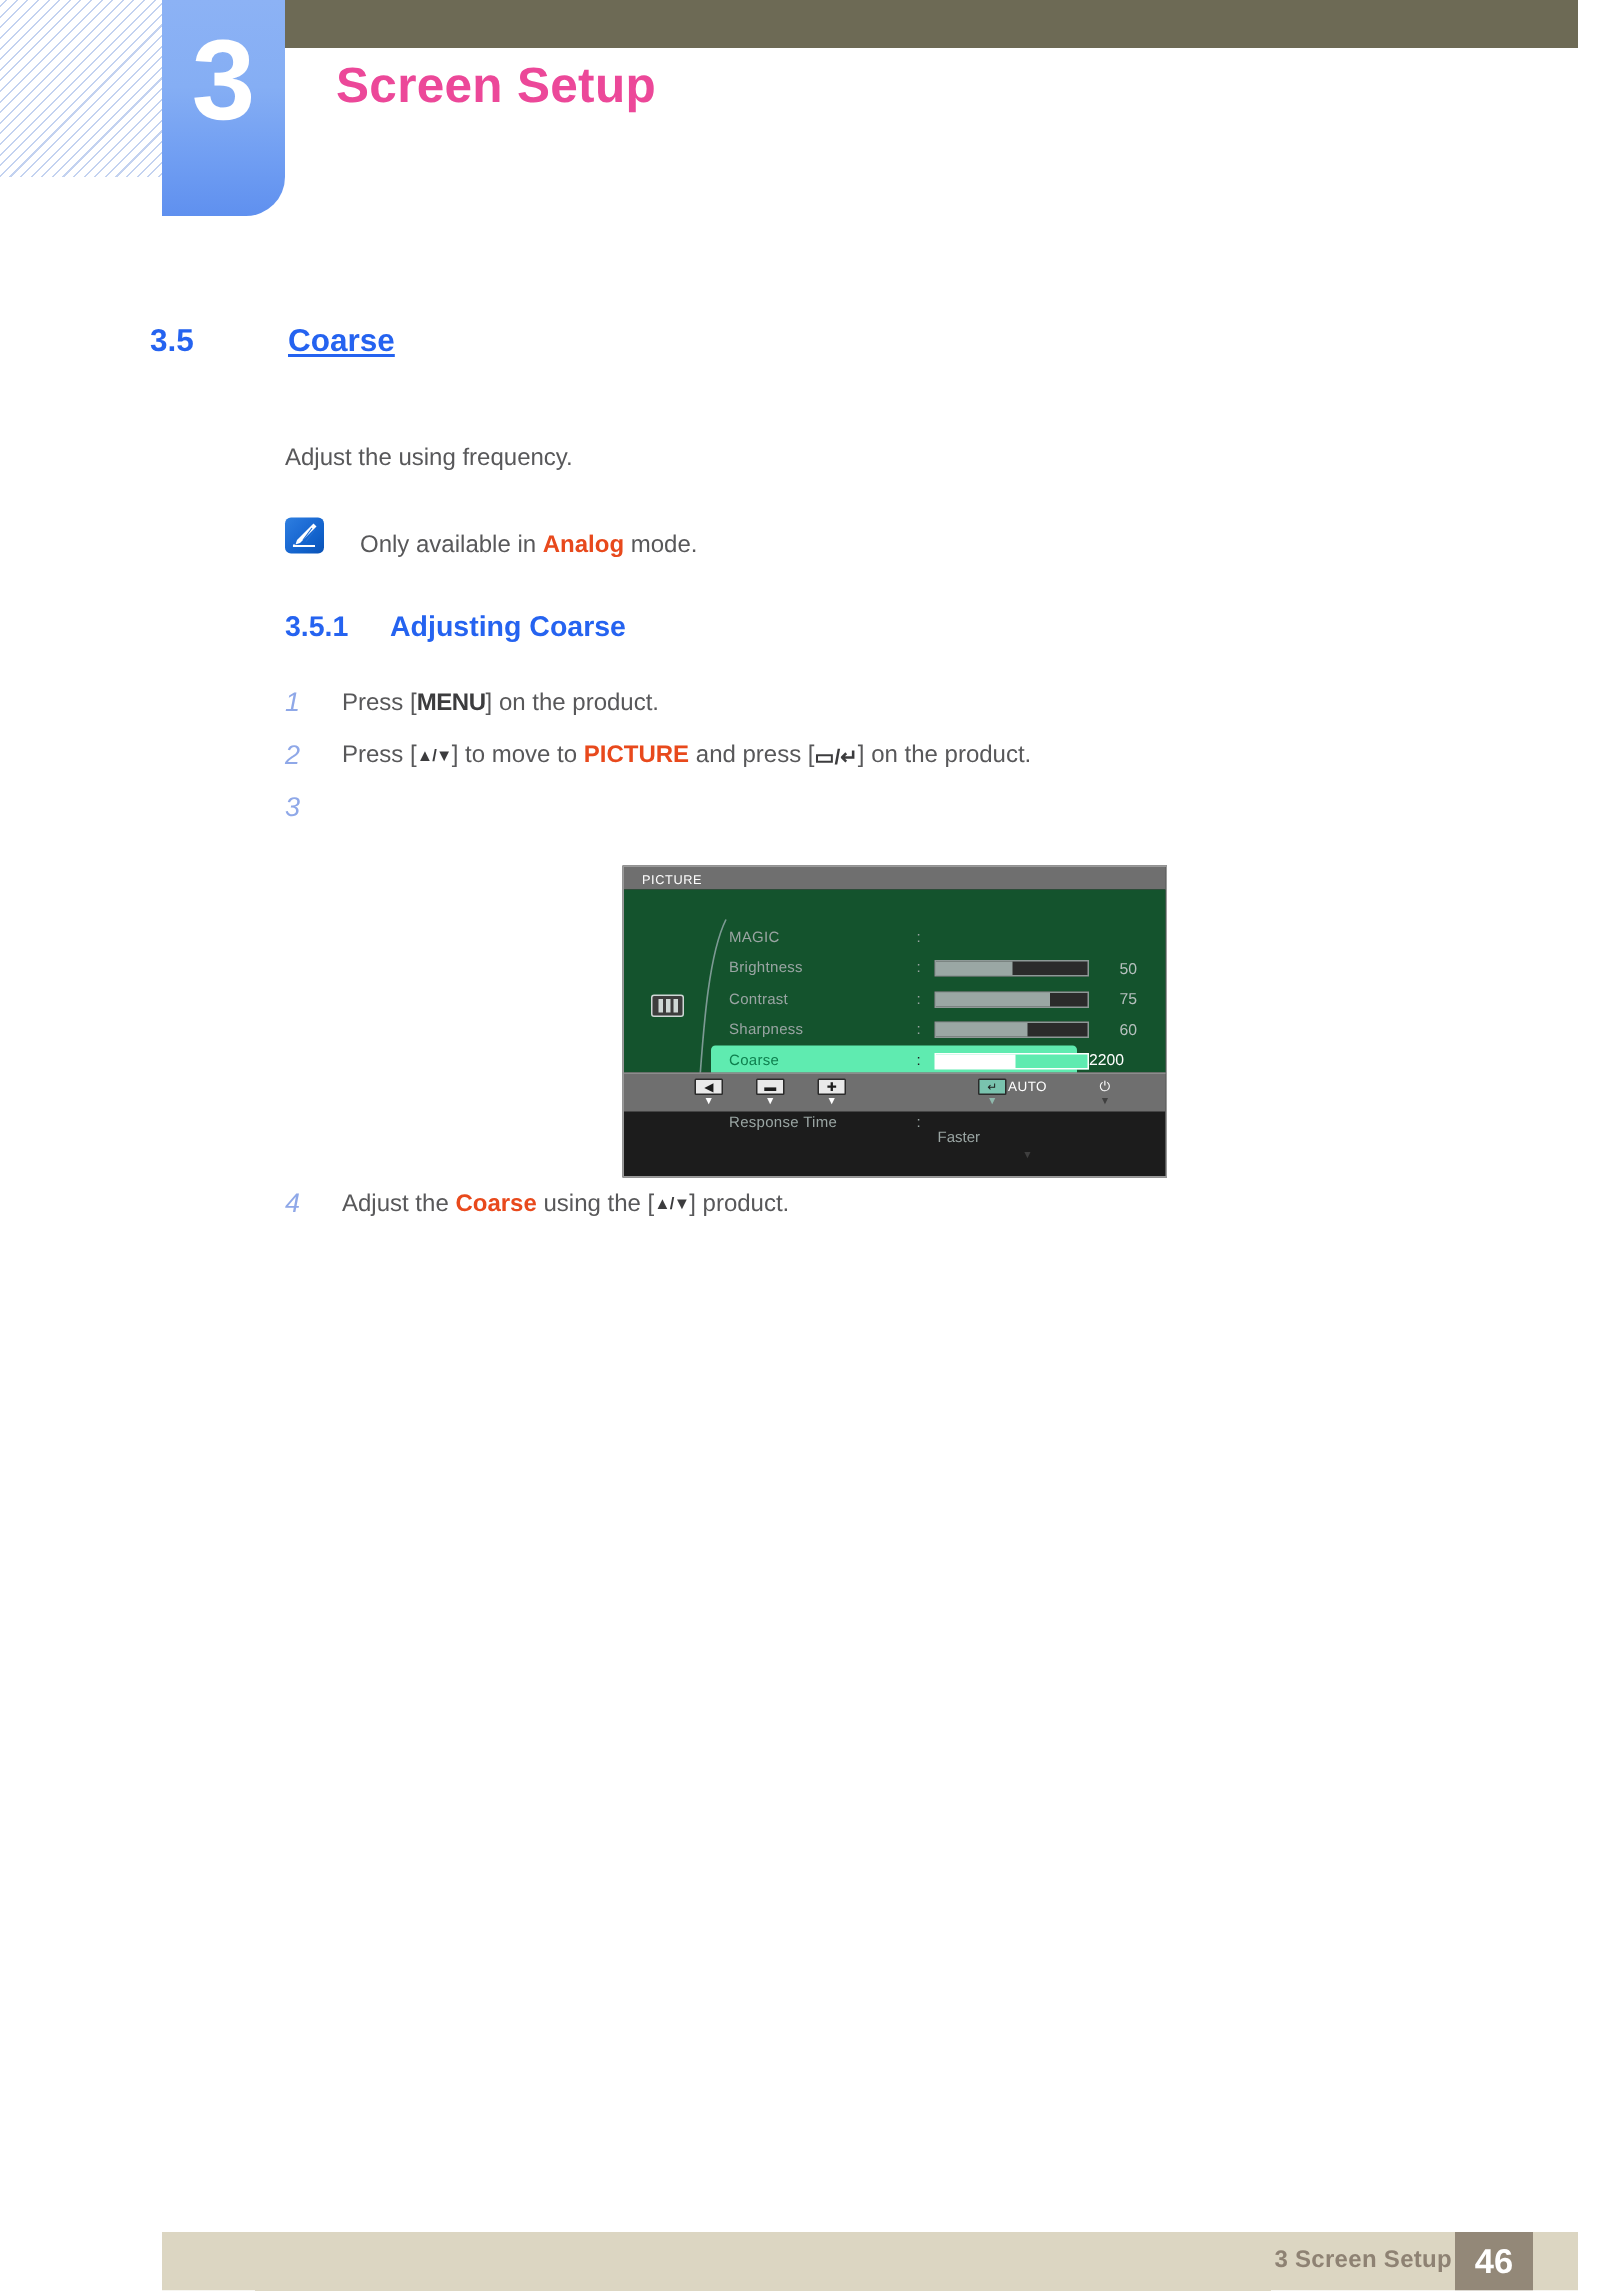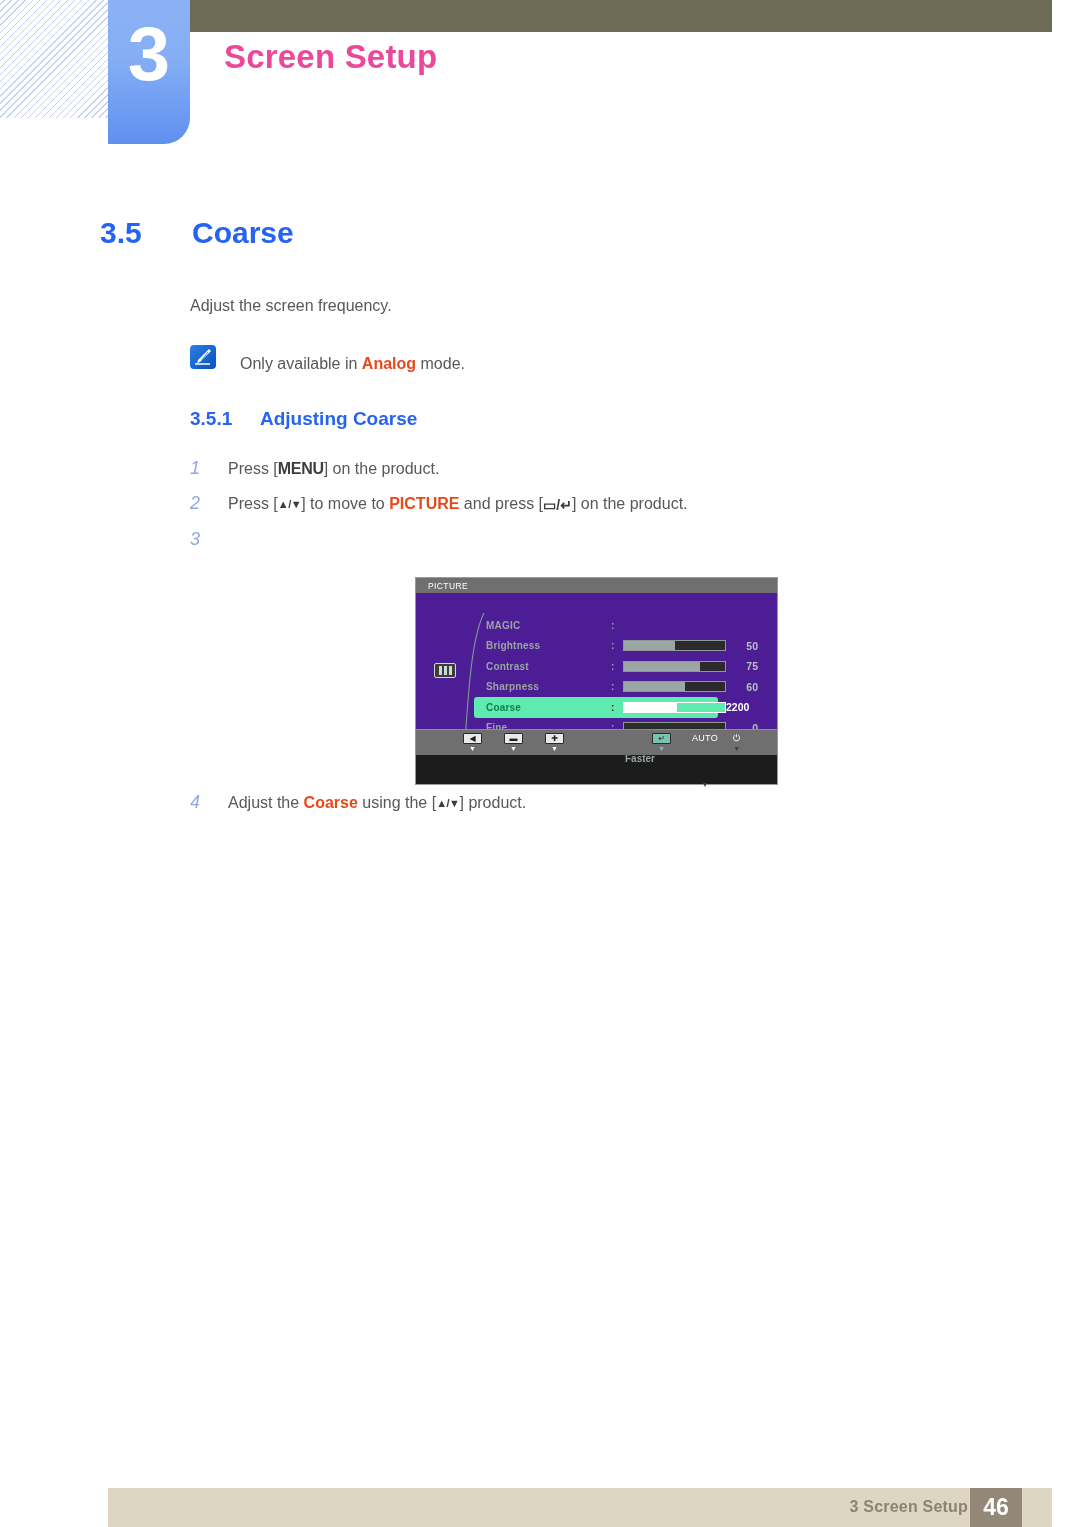--- a/index.html
+++ b/index.html
@@ -63,24 +63,25 @@
     font-weight: bold;
     color: #ec4899;
     letter-spacing: 0.2px;
     z-index: 4;
   }
 
   
   .sec-title {
     position: absolute;
     left: 100px; top: 216px;
-    font-size: 30px;
+    font-size: 21px;
     font-weight: bold;
     color: #2563f0;
     white-space: nowrap;
+    text-decoration: underline;
   }
   .sec-title .num { display: inline-block; width: 92px; }
 
   .subsec-title {
     position: absolute;
     left: 190px; top: 408px;
     font-size: 19px;
     font-weight: bold;
     color: #2563f0;
     white-space: nowrap;
@@ -173,23 +174,22 @@
     box-sizing: border-box;
   }
   .osd-title {
     font-size: 8.5px;
     color: #ffffff;
     letter-spacing: 0.4px;
     font-weight: normal;
   }
   .osd-body {
     position: relative;
-    height: 136px;
-    background: #4c1d95;
-    font-weight: bold;
+    height: 122px;
+    background: #14532d;
   }
   .osd-cat-icon {
     position: absolute;
     left: 18px; top: 70px;
     width: 22px; height: 15px;
     border: 1px solid #cfd8d6;
     border-radius: 2px;
     background: #3d3d3d;
     box-sizing: border-box;
     display: flex;
@@ -348,21 +348,21 @@
 <div class="hatch"></div>
 <div class="header-bar"></div>
 <div class="chapter-tab"></div>
 <div class="chapter-num">3</div>
 <div class="chapter-title">Screen Setup</div>
 
 <div class="sec-title">
   <span class="num">3.5</span><span>Coarse</span>
 </div>
 
-<div class="intro">Adjust the screen frequency.</div>
+<div class="intro">Adjust the using frequency.</div>
 
 <div class="note">
   <div class="note-icon">
     <svg width="20" height="20" viewBox="0 0 20 20" aria-hidden="true">
       <path d="M3 16 L3 17 L17 17" stroke="#ffffff" stroke-width="1.4" fill="none"></path>
       <path d="M16 2 L18 4 L7 15 L4 16 L5 13 Z" fill="#ffffff"></path>
       <path d="M9 13 L15 5 M11 14 L17 6" stroke="#1f6ed6" stroke-width="0.8"></path>
     </svg>
   </div>
   <div class="note-text">
@@ -463,21 +463,21 @@
         <div class="osd-caret">▼</div>
       </div>
       <div class="osd-btn" style="left: 129px;">
         <div class="osd-key">✚</div>
         <div class="osd-caret">▼</div>
       </div>
       <div class="osd-btn" style="left: 236px;">
         <div class="osd-key enter">↵</div>
         <div class="osd-caret dim">▼</div>
       </div>
-      <div class="osd-btn" style="left: 276px; gap: 36px;">
+      <div class="osd-btn" style="left: 256px; gap: 36px;">
         <div class="osd-key plain">AUTO</div>
         <div class="osd-caret dark">▼</div>
       </div>
       <div class="osd-btn" style="left: 317px;">
         <div class="osd-key plain">⏻</div>
         <div class="osd-caret dark">▼</div>
       </div>
     </div>
 </div>
 

